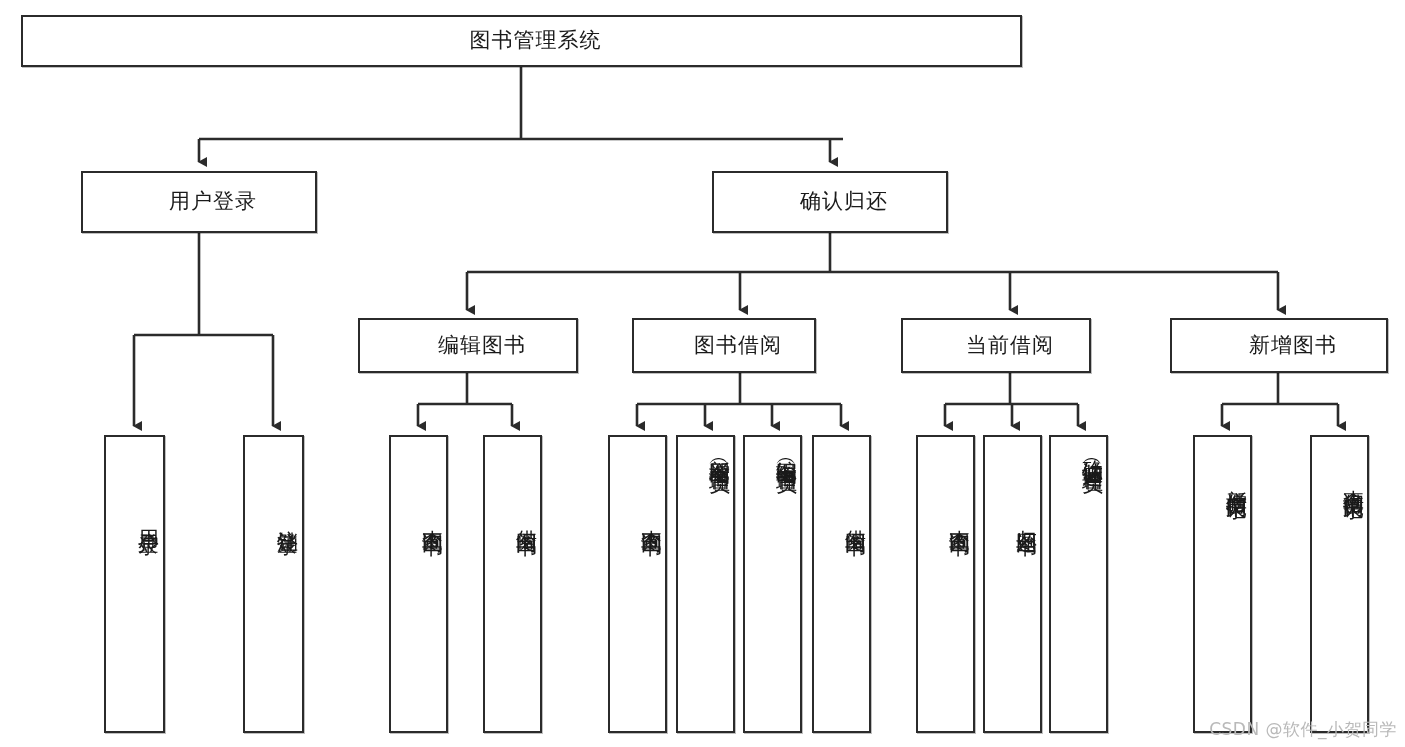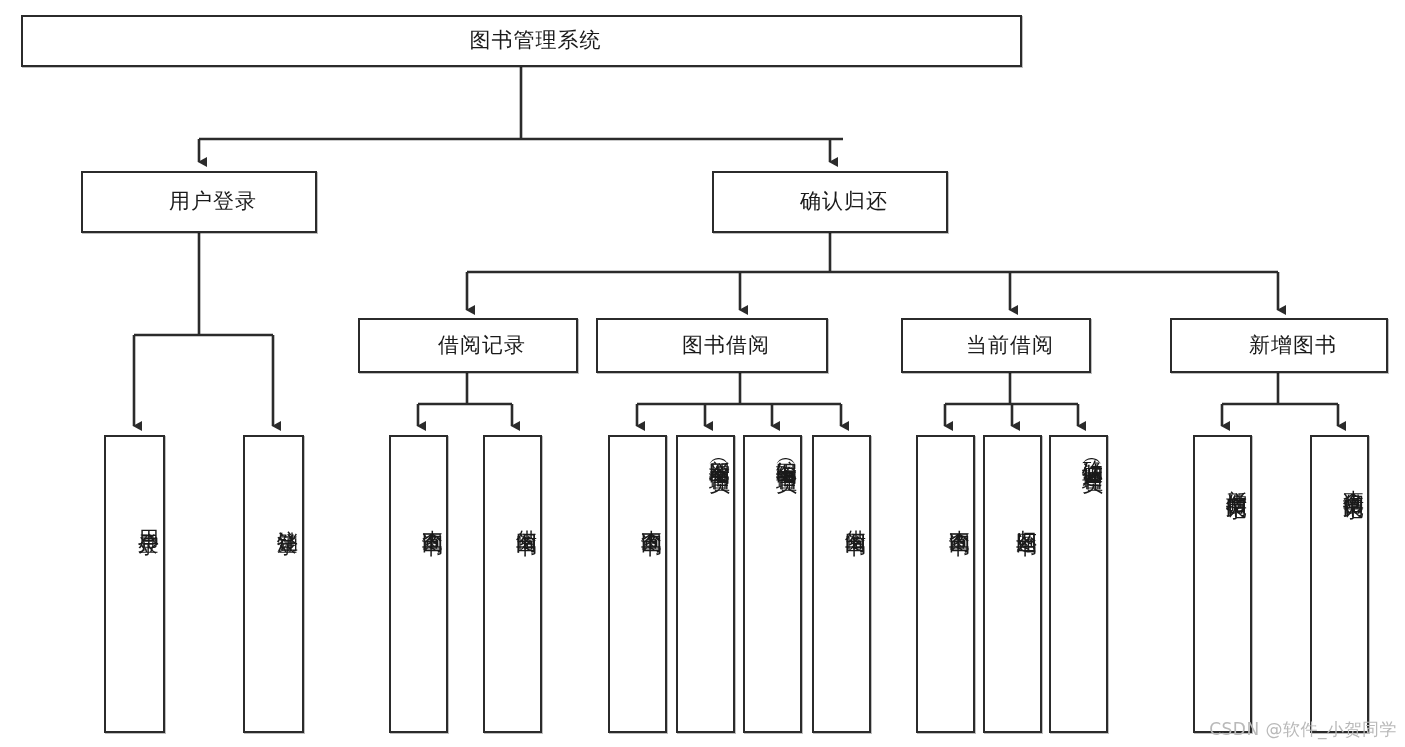--- a/index.html
+++ b/index.html
@@ -127,23 +127,23 @@
   </div>
 
   <div class="node horiz" style="left:81px; top:171px; width:236px; height:62px;">
     <span>用户登录</span>
   </div>
   <div class="node horiz" style="left:712px; top:171px; width:236px; height:62px;">
     <span>确认归还</span>
   </div>
 
   <div class="node horiz" style="left:358px; top:318px; width:220px; height:55px;">
-    <span>借阅记录</span>
-  </div>
-  <div class="node horiz" style="left:596px; top:318px; width:232px; height:55px;">
+    <span>编辑图书</span>
+  </div>
+  <div class="node horiz" style="left:632px; top:318px; width:184px; height:55px;">
     <span>图书借阅</span>
   </div>
   <div class="node horiz" style="left:901px; top:318px; width:190px; height:55px;">
     <span>当前借阅</span>
   </div>
   <div class="node horiz" style="left:1170px; top:318px; width:218px; height:55px;">
     <span>新增图书</span>
   </div>
 
   <div class="node vert" style="left:104px; top:435px; width:61px; height:298px; padding-top:76px;">

